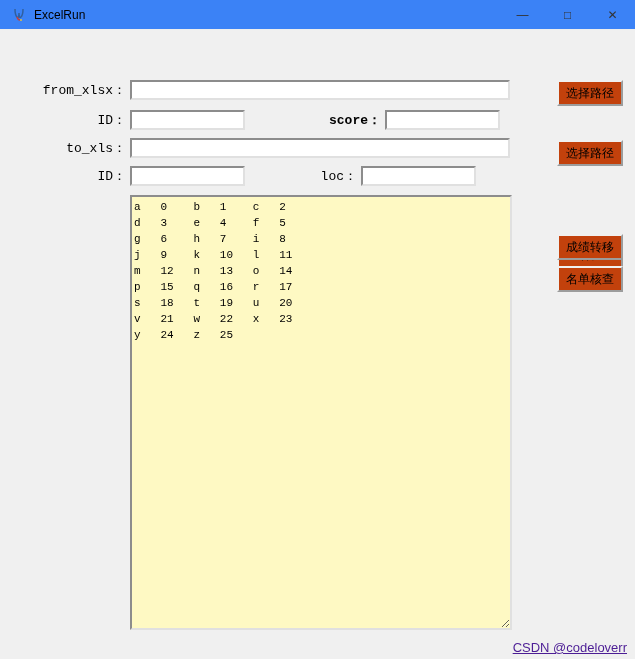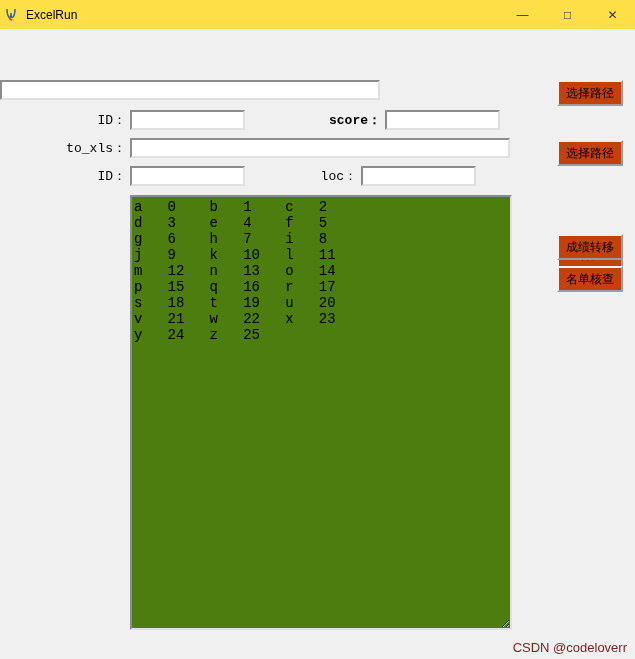--- a/index.html
+++ b/index.html
@@ -1,41 +1,41 @@
 <!DOCTYPE html>
 <html><head>
   <meta charset="utf-8">
   <style>
     * { box-sizing: border-box; margin: 0; padding: 0; }
     body { font-family: "Microsoft YaHei", Arial, sans-serif; font-size: 12px; background: #fff; width: 635px; height: 659px; overflow: hidden; }
-    .titlebar { height: 30px; background: #fde047; display: flex; align-items: center; padding-left: 4px; border-bottom: 1px solid #eee; }
+    .titlebar { height: 30px; background: #3b82f6; display: flex; align-items: center; padding-left: 12px; border-bottom: 1px solid #eee; }
     .titlebar-icon { width: 16px; height: 16px; margin-right: 6px; display: inline-flex; align-items: center; justify-content: center; }
     .titlebar-title { flex: 1; font-size: 12px; color: #000; font-family: Arial, sans-serif; }
     .titlebar-controls { display: flex; }
     .titlebar-btn { width: 45px; height: 30px; display: flex; align-items: center; justify-content: center; font-family: Arial; color: #333; cursor: pointer; }
     .client-area { background: #f0f0f0; height: 629px; padding: 0; position: relative; }
     .label { text-align: right; font-family: "Courier New", monospace; font-size: 13px; color: #000; padding-right: 4px; }
     .label-wide { width: 130px; }
     .input-sunken { background: #fff; border: 2px inset #e0e0e0; height: 20px; padding: 0 2px; font-family: Arial; font-size: 12px; }
     .input-long { width: 380px; }
     .input-short { width: 115px; }
     .btn { background: #c2410c; border: 2px outset #f0f0f0; font-size: 12px; font-family: "Microsoft YaHei", Arial, sans-serif; cursor: pointer; padding: 3px 4px; width: 66px; height: 26px; text-align: center; }
-    .textbox { background: #4d7c0f; border: 2px inset #e0e0e0; font-family: "Courier New", monospace; font-size: 14px; padding: 2px; white-space: pre; overflow: auto; line-height: 16px; }
+    .textbox { background: #fef9c3; border: 2px inset #e0e0e0; font-family: "Courier New", monospace; font-size: 11px; padding: 2px; white-space: pre; overflow: auto; line-height: 16px; }
     .row1 { position: absolute; top: 50px; left: 0; right: 10px; display: flex; align-items: center; }
     .row2 { position: absolute; top: 80px; left: 0; right: 10px; display: flex; align-items: center; }
     .row3 { position: absolute; top: 108px; left: 0; right: 10px; display: flex; align-items: center; }
     .row4 { position: absolute; top: 136px; left: 0; right: 10px; display: flex; align-items: center; }
     .text-area { position: absolute; top: 165px; left: 130px; width: 382px; height: 435px; }
     .btn-choose1 { position: absolute; top: 50px; right: 12px; }
     .btn-choose2 { position: absolute; top: 110px; right: 12px; }
     .btn-dup { position: absolute; top: 172px; right: 12px; margin-top: 40px; }
     .btn-transfer { position: absolute; top: 204px; right: 12px; }
     .btn-verify { position: absolute; top: 236px; right: 12px; }
     .mid-label { font-family: "Courier New", monospace; font-size: 13px; text-align: right; padding-right: 4px; }
-    .watermark { position: absolute; bottom: 4px; right: 8px; color: #7f1d1d; font-size: 13px; font-family: Arial; }
+    .watermark { position: absolute; bottom: 4px; right: 8px; color: #4c1d95; font-size: 13px; font-family: Arial; text-decoration: underline; }
   </style>
 </head>
 <body>
 
 <div class="titlebar">
   <span class="titlebar-icon">
     <svg width="16" height="16" viewBox="0 0 16 16">
         <path d="M3 2 Q3 8 5 10 Q7 12 7 6 Q7 12 9 10 Q11 8 11 2" stroke="#3060a0" stroke-width="1.5" fill="none"></path>
         <path d="M5 10 Q6 13 8 13" stroke="#c04040" stroke-width="1.5" fill="none"></path>
         <circle cx="9" cy="13" r="1" fill="#e0c040"></circle>
@@ -45,20 +45,21 @@
   <div class="titlebar-controls">
     <div class="titlebar-btn">—</div>
     <div class="titlebar-btn">□</div>
     <div class="titlebar-btn close">✕</div>
   </div>
 </div>
 
 <div class="client-area">
 
   <div class="row1">
+    <span class="label label-wide">from_xlsx：</span>
     <input class="input-sunken input-long" value="" style="">
   </div>
   <button class="btn btn-choose1">选择路径</button>
 
   <div class="row2">
     <span class="label label-wide">ID：</span>
     <input class="input-sunken input-short" value="" style="">
     <span class="mid-label" style="width:140px;font-weight:bold;">score：</span>
     <input class="input-sunken input-short" value="" style="">
   </div>

